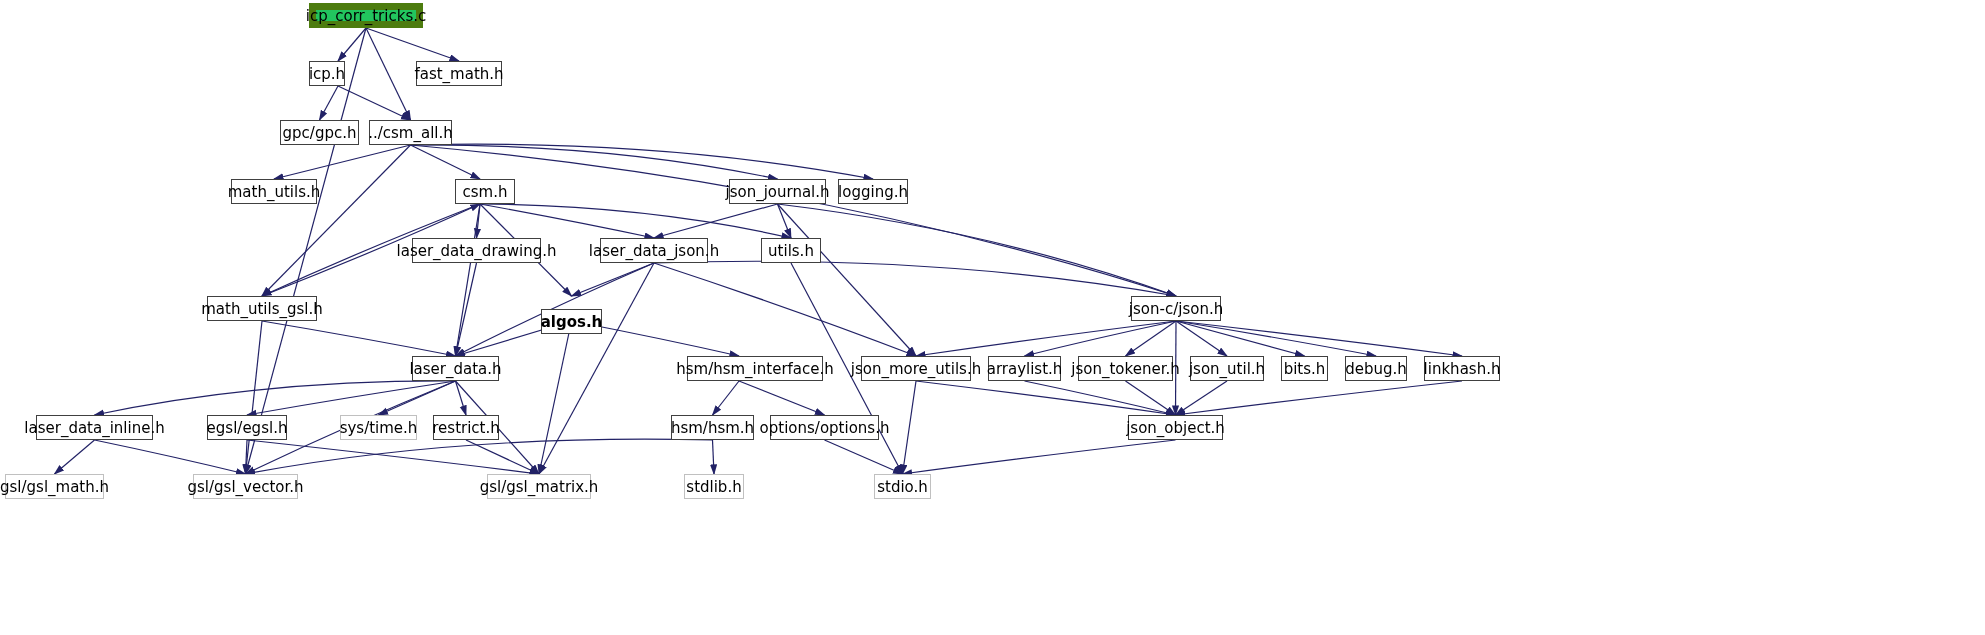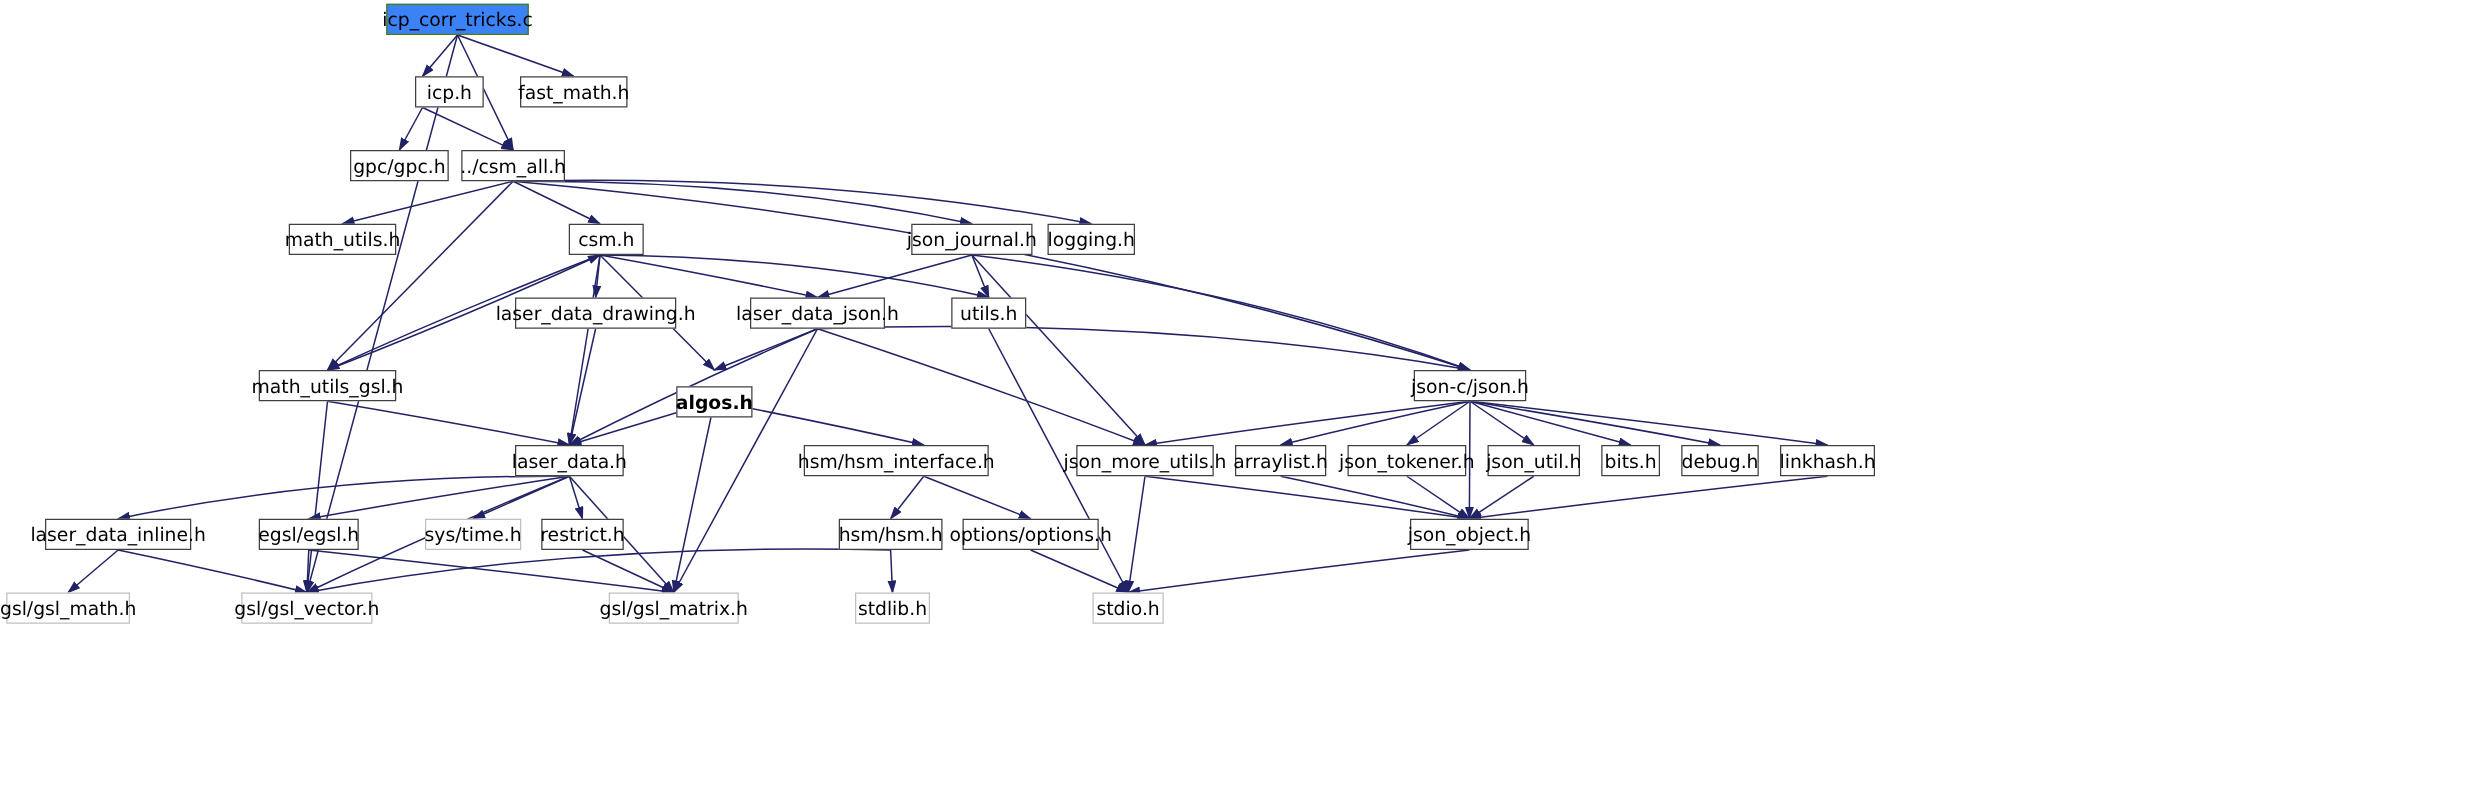--- a/index.html
+++ b/index.html
@@ -2,21 +2,21 @@
 <html><head>
 <meta charset="utf-8">
 <style>
   html,body{margin:0;padding:0;background:#ffffff;}
   #canvas{position:relative;width:1985px;height:635px;background:#ffffff;
           font-family:"DejaVu Sans","Liberation Sans",sans-serif;}
   svg#edges{position:absolute;left:0;top:0;width:1985px;height:635px;}
   .node{position:absolute;box-sizing:border-box;display:flex;align-items:center;
         justify-content:center;white-space:nowrap;background:#ffffff;
         border:1px solid #404040;font-size:15px;color:#000000;height:25px;}
-  .node.root{background:#3b82f6;border:1px solid #4d7c0f;}
+  .node.root{background:#22c55e;border:7px solid #4d7c0f;}
   .node.ext{border:1px solid #c0c0c0;}
 </style>
 </head>
 <body>
 
 <div id="canvas">
   <svg id="edges" viewBox="0 0 1985 635">
     <defs>
       <marker id="ah" markerWidth="9" markerHeight="9" refX="8" refY="3" orient="auto" markerUnits="strokeWidth">
         <path d="M0,0 L9,3 L0,6 z" fill="#222266"></path>
@@ -86,36 +86,36 @@
         <path d="M247,440 Q404.68,457 539,474" fill="none" stroke="#222266" stroke-width="1.2" marker-end="url(#ah)"></path>
         <path d="M466,440 Q502.5,457 539,474" fill="none" stroke="#222266" stroke-width="1.2" marker-end="url(#ah)"></path>
         <path d="M712.5,440 Q713.25,457 714,474" fill="none" stroke="#222266" stroke-width="1.2" marker-end="url(#ah)"></path>
         <path d="M712.5,440 Q460.32,433.65 245.5,474" fill="none" stroke="#222266" stroke-width="1.2" marker-end="url(#ah)"></path>
         <path d="M824.5,440 Q863.5,457 902.5,474" fill="none" stroke="#222266" stroke-width="1.2" marker-end="url(#ah)"></path>
         <path d="M1175.5,440 Q1028.08,457 902.5,474" fill="none" stroke="#222266" stroke-width="1.2" marker-end="url(#ah)"></path>
       </g>
   </svg>
   <div id="node-layer">
       <div class="node root" style="left: 309px; top: 3px; width: 114px;">icp_corr_tricks.c</div>
-      <div class="node" style="left: 332px; top: 61px; width: 55px;">icp.h</div>
+      <div class="node" style="left: 309px; top: 61px; width: 36px;">icp.h</div>
       <div class="node" style="left: 416px; top: 61px; width: 86px; text-align: center;">fast_math.h</div>
       <div class="node" style="left: 280px; top: 120px; width: 79px;">gpc/gpc.h</div>
       <div class="node" style="left: 369px; top: 120px; width: 83px;">../csm_all.h</div>
       <div class="node" style="left: 231px; top: 179px; width: 86px;">math_utils.h</div>
       <div class="node" style="left: 455px; top: 179px; width: 60px;">csm.h</div>
       <div class="node" style="left: 729px; top: 179px; width: 97px;">json_journal.h</div>
       <div class="node" style="left: 838px; top: 179px; width: 70px;">logging.h</div>
       <div class="node" style="left: 412px; top: 238px; width: 129px;">laser_data_drawing.h</div>
       <div class="node" style="left: 600px; top: 238px; width: 108px;">laser_data_json.h</div>
       <div class="node" style="left: 761px; top: 238px; width: 60px;">utils.h</div>
       <div class="node" style="left: 207px; top: 296px; width: 110px;">math_utils_gsl.h</div>
       <div class="node" style="left: 541px; top: 309px; width: 61px; font-weight: bold;">algos.h</div>
       <div class="node" style="left: 1131px; top: 296px; width: 90px;">json-c/json.h</div>
       <div class="node" style="left: 412px; top: 356px; width: 87px;">laser_data.h</div>
-      <div class="node" style="left: 643px; top: 356px; width: 148px;">hsm/hsm_interface.h</div>
+      <div class="node" style="left: 687px; top: 356px; width: 136px;">hsm/hsm_interface.h</div>
       <div class="node" style="left: 861px; top: 356px; width: 110px;">json_more_utils.h</div>
       <div class="node" style="left: 988px; top: 356px; width: 73px;">arraylist.h</div>
       <div class="node" style="left: 1078px; top: 356px; width: 95px;">json_tokener.h</div>
       <div class="node" style="left: 1190px; top: 356px; width: 74px;">json_util.h</div>
       <div class="node" style="left: 1281px; top: 356px; width: 47px;">bits.h</div>
       <div class="node" style="left: 1345px; top: 356px; width: 62px;">debug.h</div>
       <div class="node" style="left: 1424px; top: 356px; width: 76px;">linkhash.h</div>
       <div class="node" style="left: 36px; top: 415px; width: 117px;">laser_data_inline.h</div>
       <div class="node" style="left: 207px; top: 415px; width: 80px;">egsl/egsl.h</div>
       <div class="node ext" style="left: 340px; top: 415px; width: 77px;">sys/time.h</div>

